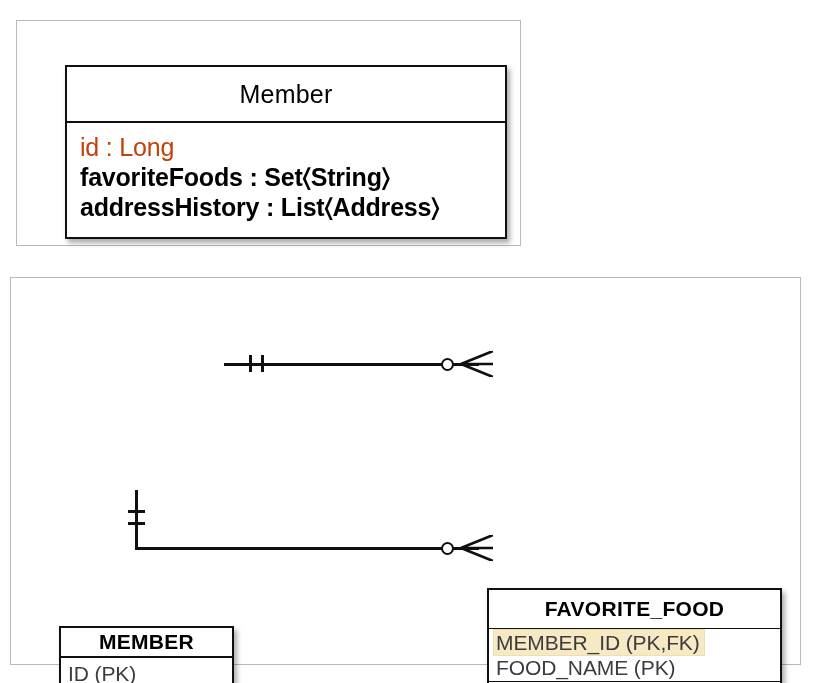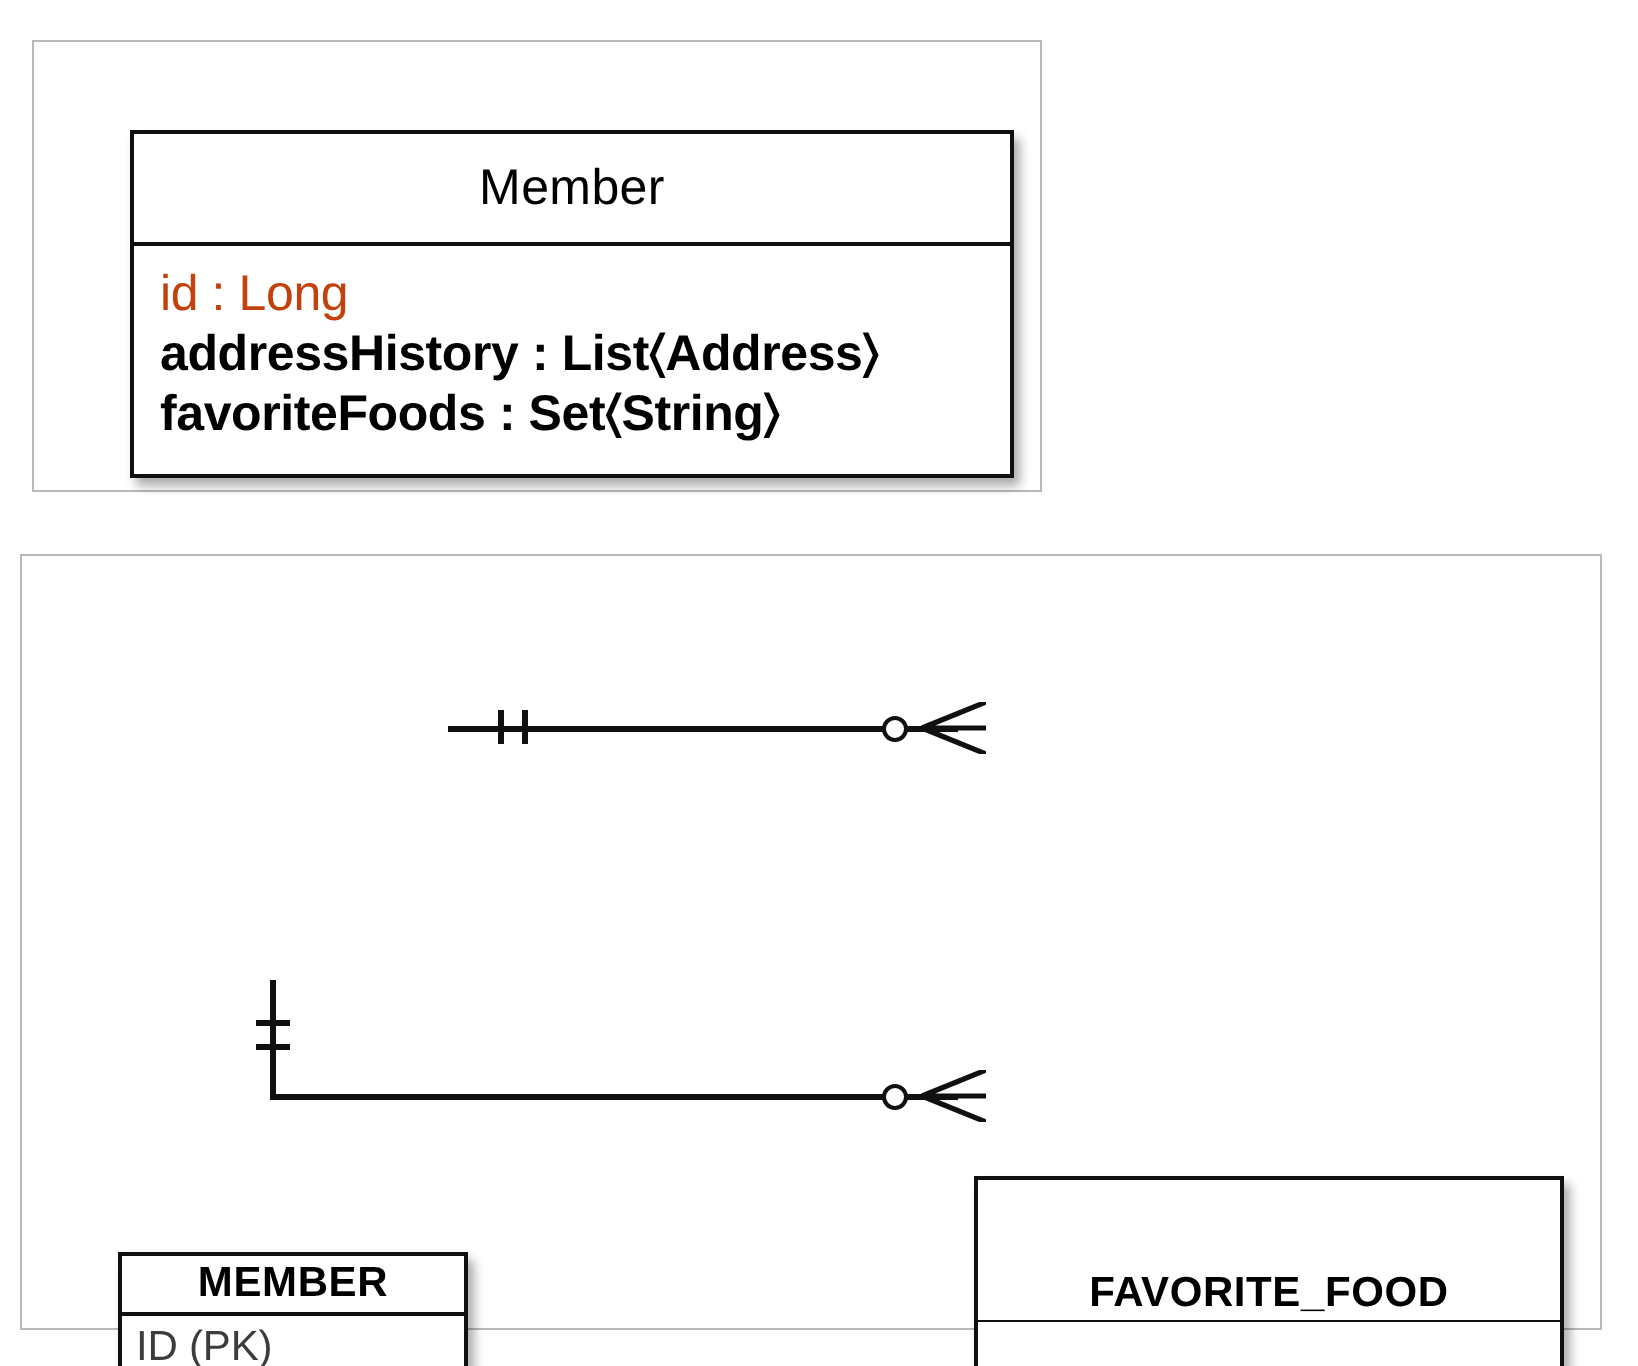--- a/index.html
+++ b/index.html
@@ -102,21 +102,21 @@
     margin-left: -2px;
   }
 
   
   #t-member { left: 48px; top: 348px; width: 175px; height: 141px; }
   #t-member .hdr { height: 30px; }
   #t-member .pkrow { height: 31px; }
 
   
   #t-food { left: 476px; top: 310px; width: 295px; height: 103px; }
-  #t-food .hdr { height: 27px; margin-top: 44px; }
+  #t-food .hdr { height: 39px; }
   #t-food .fields { padding-top: 1px; height: 53px; }
   #t-food .foot { height: 20px; }
 
   
   .conn {
     position: absolute;
     background: #101010;
   }
   .h-line { height: 2.6px; }
   .v-line { width: 2.6px; }
@@ -139,22 +139,22 @@
 </style>
 </head>
 <body>
 
 <div class="panel" id="panel-class">
 
   <div class="box" id="member-class">
     <div class="row title divider">Member</div>
     <div class="row attrs">
       <div class="attr attr-muted">id : Long</div>
+      <div class="attr attr-strong">favoriteFoods : Set〈String〉</div>
       <div class="attr attr-strong">addressHistory : List〈Address〉</div>
-      <div class="attr attr-strong">favoriteFoods : Set〈String〉</div>
     </div>
   </div>
 
 </div>
 
 <div class="panel" id="panel-erd">
 
   <div class="conn h-line" style="left:213px; top:85px; width:255px;"></div>
   <div class="tick-v" style="left:238px; top:77px;"></div>
   <div class="tick-v" style="left:250px; top:77px;"></div>
@@ -177,16 +177,20 @@
   <div class="box erbox" id="t-member">
     <div class="row hdr divider">MEMBER</div>
     <div class="row pkrow divider">
       <div class="field" style="padding-top:3px;">ID (PK)</div>
     </div>
 
   </div>
 
   <div class="box erbox" id="t-food">
     <div class="row hdr thin-divider">FAVORITE_FOOD</div>
+    <div class="row fields thin-divider">
+      <div class="field"><span class="hl">MEMBER_ID (PK,FK)</span></div>
+      <div class="field">FOOD_NAME (PK)</div>
+    </div>
     <div class="row foot"></div>
   </div>
 
 </div>
 
 </body></html>

